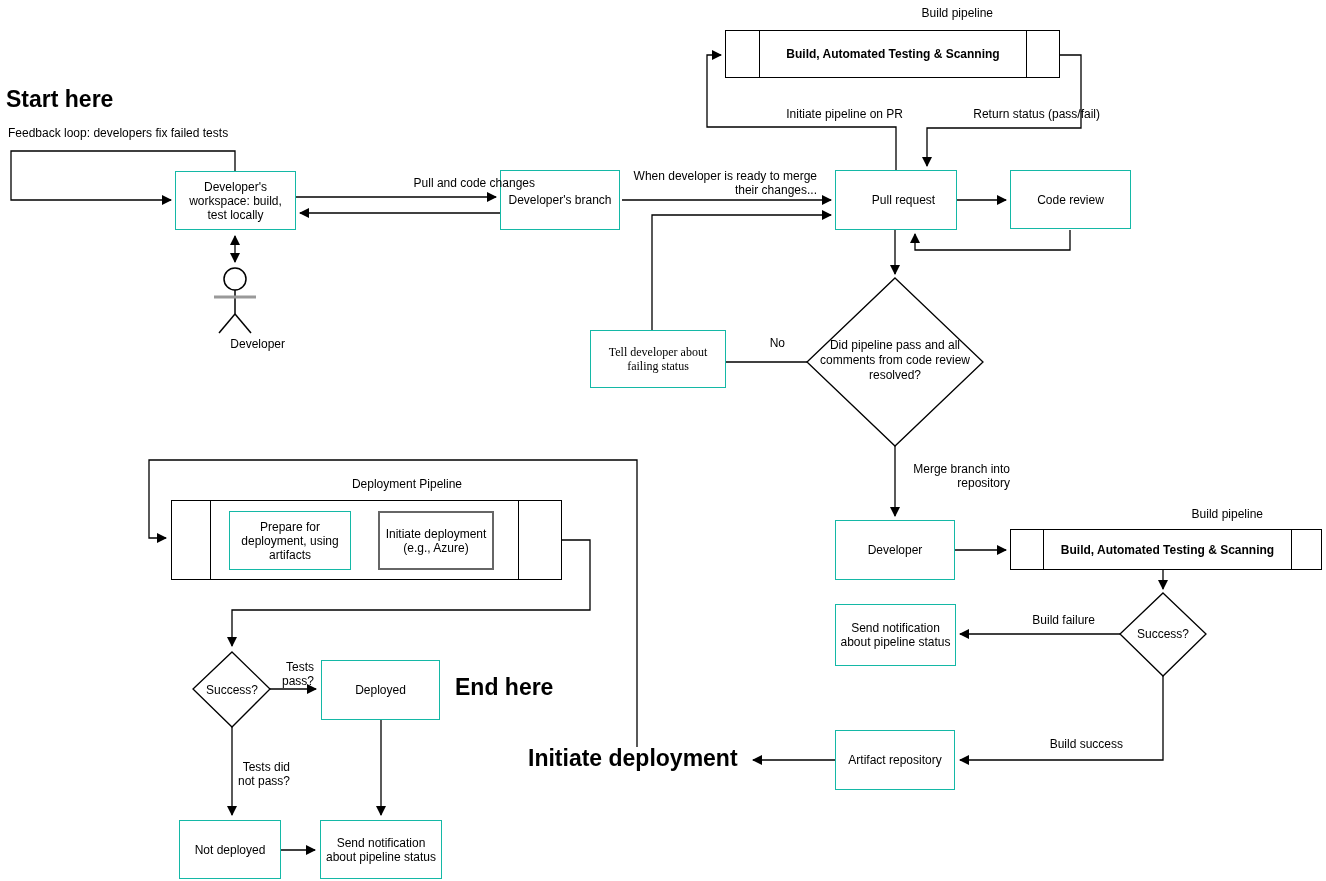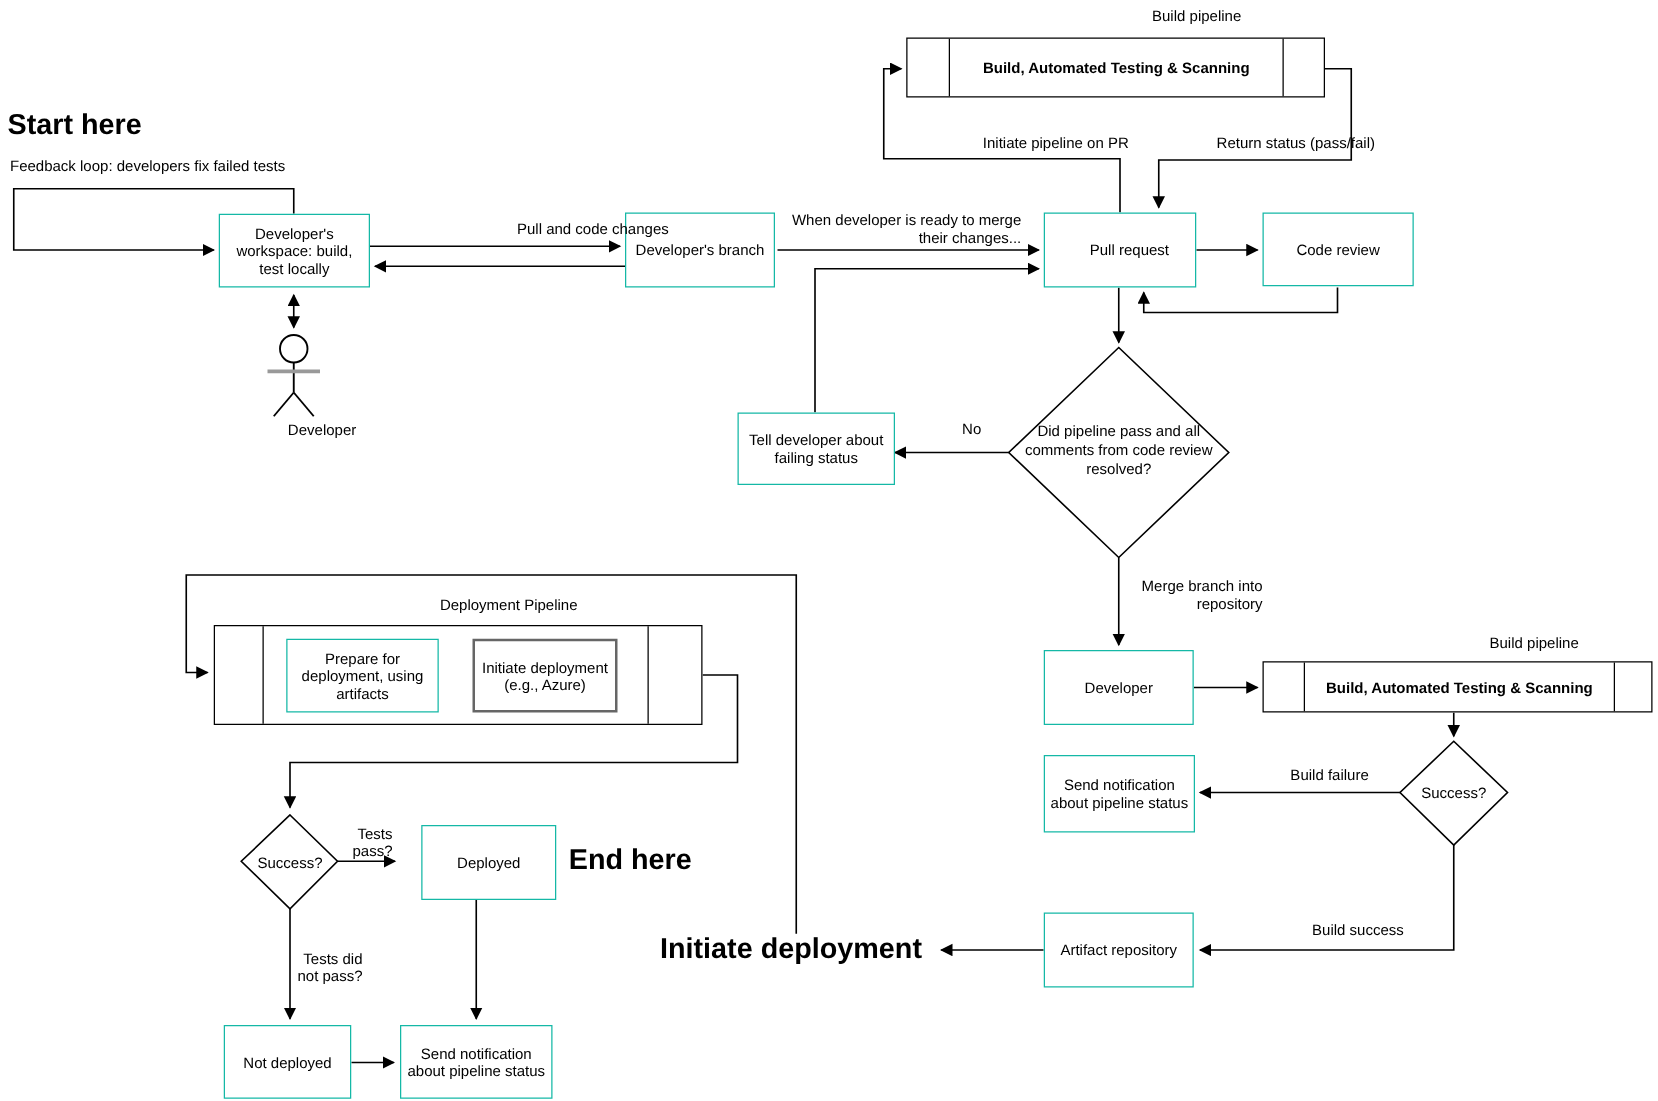--- a/index.html
+++ b/index.html
@@ -140,25 +140,25 @@
   <div class="pipe" style="left:725px;top:30px;width:335px;height:48px;">
     <div class="cap-l" style="width:33px;"></div>
     <div class="stage">Build, Automated Testing &amp; Scanning</div>
     <div class="cap-r" style="width:32px;"></div>
   </div>
 
   <div class="node" style="left:175px;top:171px;width:121px;height:59px;">Developer's workspace: build, test locally</div>
   <div class="node" style="left:500px;top:170px;width:120px;height:60px;">Developer's branch</div>
   <div class="node" style="left:835px;top:170px;width:122px;height:60px;padding-left:17px;">Pull request</div>
   <div class="node" style="left:1010px;top:170px;width:121px;height:59px;">Code review</div>
-  <div class="node" style="left:590px;top:330px;width:126px;height:58px;">Tell developer about failing status</div>
+  <div class="node" style="left:590px;top:330px;width:136px;height:58px;font-family:Liberation Serif, serif;">Tell developer about failing status</div>
   <div class="node" style="left:835px;top:520px;width:120px;height:60px;">Developer</div>
   <div class="node" style="left:835px;top:604px;width:121px;height:62px;">Send notification about pipeline status</div>
   <div class="node" style="left:835px;top:730px;width:120px;height:60px;">Artifact repository</div>
-  <div class="node" style="left:321px;top:660px;width:108px;height:60px;margin-left:16px;">Deployed</div>
+  <div class="node" style="left:321px;top:660px;width:119px;height:60px;">Deployed</div>
   <div class="node" style="left:179px;top:820px;width:102px;height:59px;">Not deployed</div>
   <div class="node" style="left:320px;top:820px;width:122px;height:59px;">Send notification about pipeline status</div>
 
   <div class="lbl" style="left:1063px;top:507px;width:200px;">Build pipeline</div>
   <div class="pipe" style="left:1010px;top:529px;width:312px;height:41px;">
     <div class="cap-l" style="width:32px;"></div>
     <div class="stage">Build, Automated Testing &amp; Scanning</div>
     <div class="cap-r" style="width:29px;"></div>
   </div>
 

